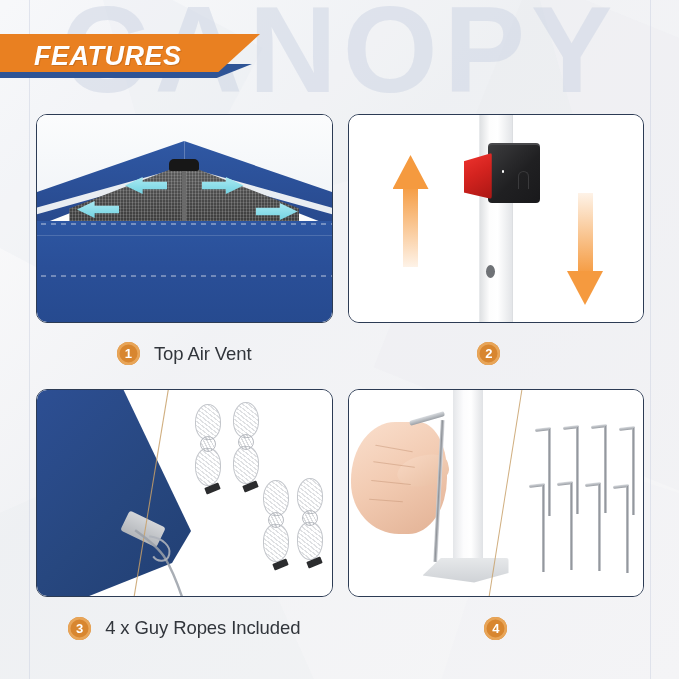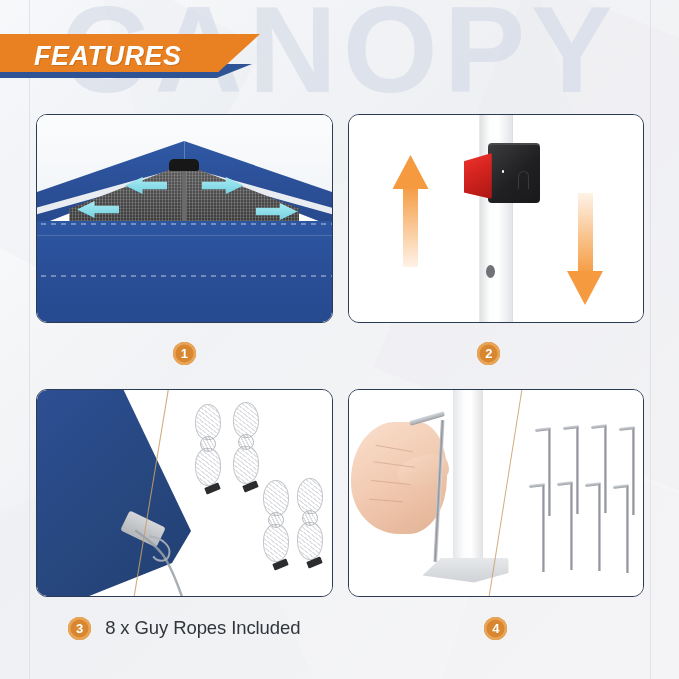--- a/index.html
+++ b/index.html
@@ -571,20 +571,21 @@
         </div>
 
         <div class="arrow-c left" style="left:40px;  top:86px;"></div>
         <div class="arrow-c left" style="left:88px;  top:62px;"></div>
         <div class="arrow-c right" style="right:88px; top:62px;"></div>
         <div class="arrow-c right" style="right:34px; top:88px;"></div>
       </div>
 
       <div class="caption">
         <span class="badge">1</span>
+        <span class="caption-text">Top Air Vent</span>
       </div>
     </div>
 
     <div class="feature">
       <div class="panel">
         <div class="p2-bg"></div>
         <div class="p2-pole"></div>
         <div class="p2-hole"></div>
 
         <div class="p2-box-top"></div>
@@ -644,21 +645,21 @@
         <div class="rope-bundle" style="left:260px; top:88px;">
           <div class="loop top"></div>
           <div class="loop bottom"></div>
           <div class="knot"></div>
           <div class="tensioner"></div>
         </div>
       </div>
 
       <div class="caption">
         <span class="badge">3</span>
-        <span class="caption-text">8 x Guy Ropes Included</span>
+        <span class="caption-text">4 x Guy Ropes Included</span>
       </div>
     </div>
 
     <div class="feature">
       <div class="panel">
         <div class="p4-bg"></div>
         <div class="p4-pole"></div>
         <div class="p4-foot"></div>
 
         <div class="p4-hand"></div>

